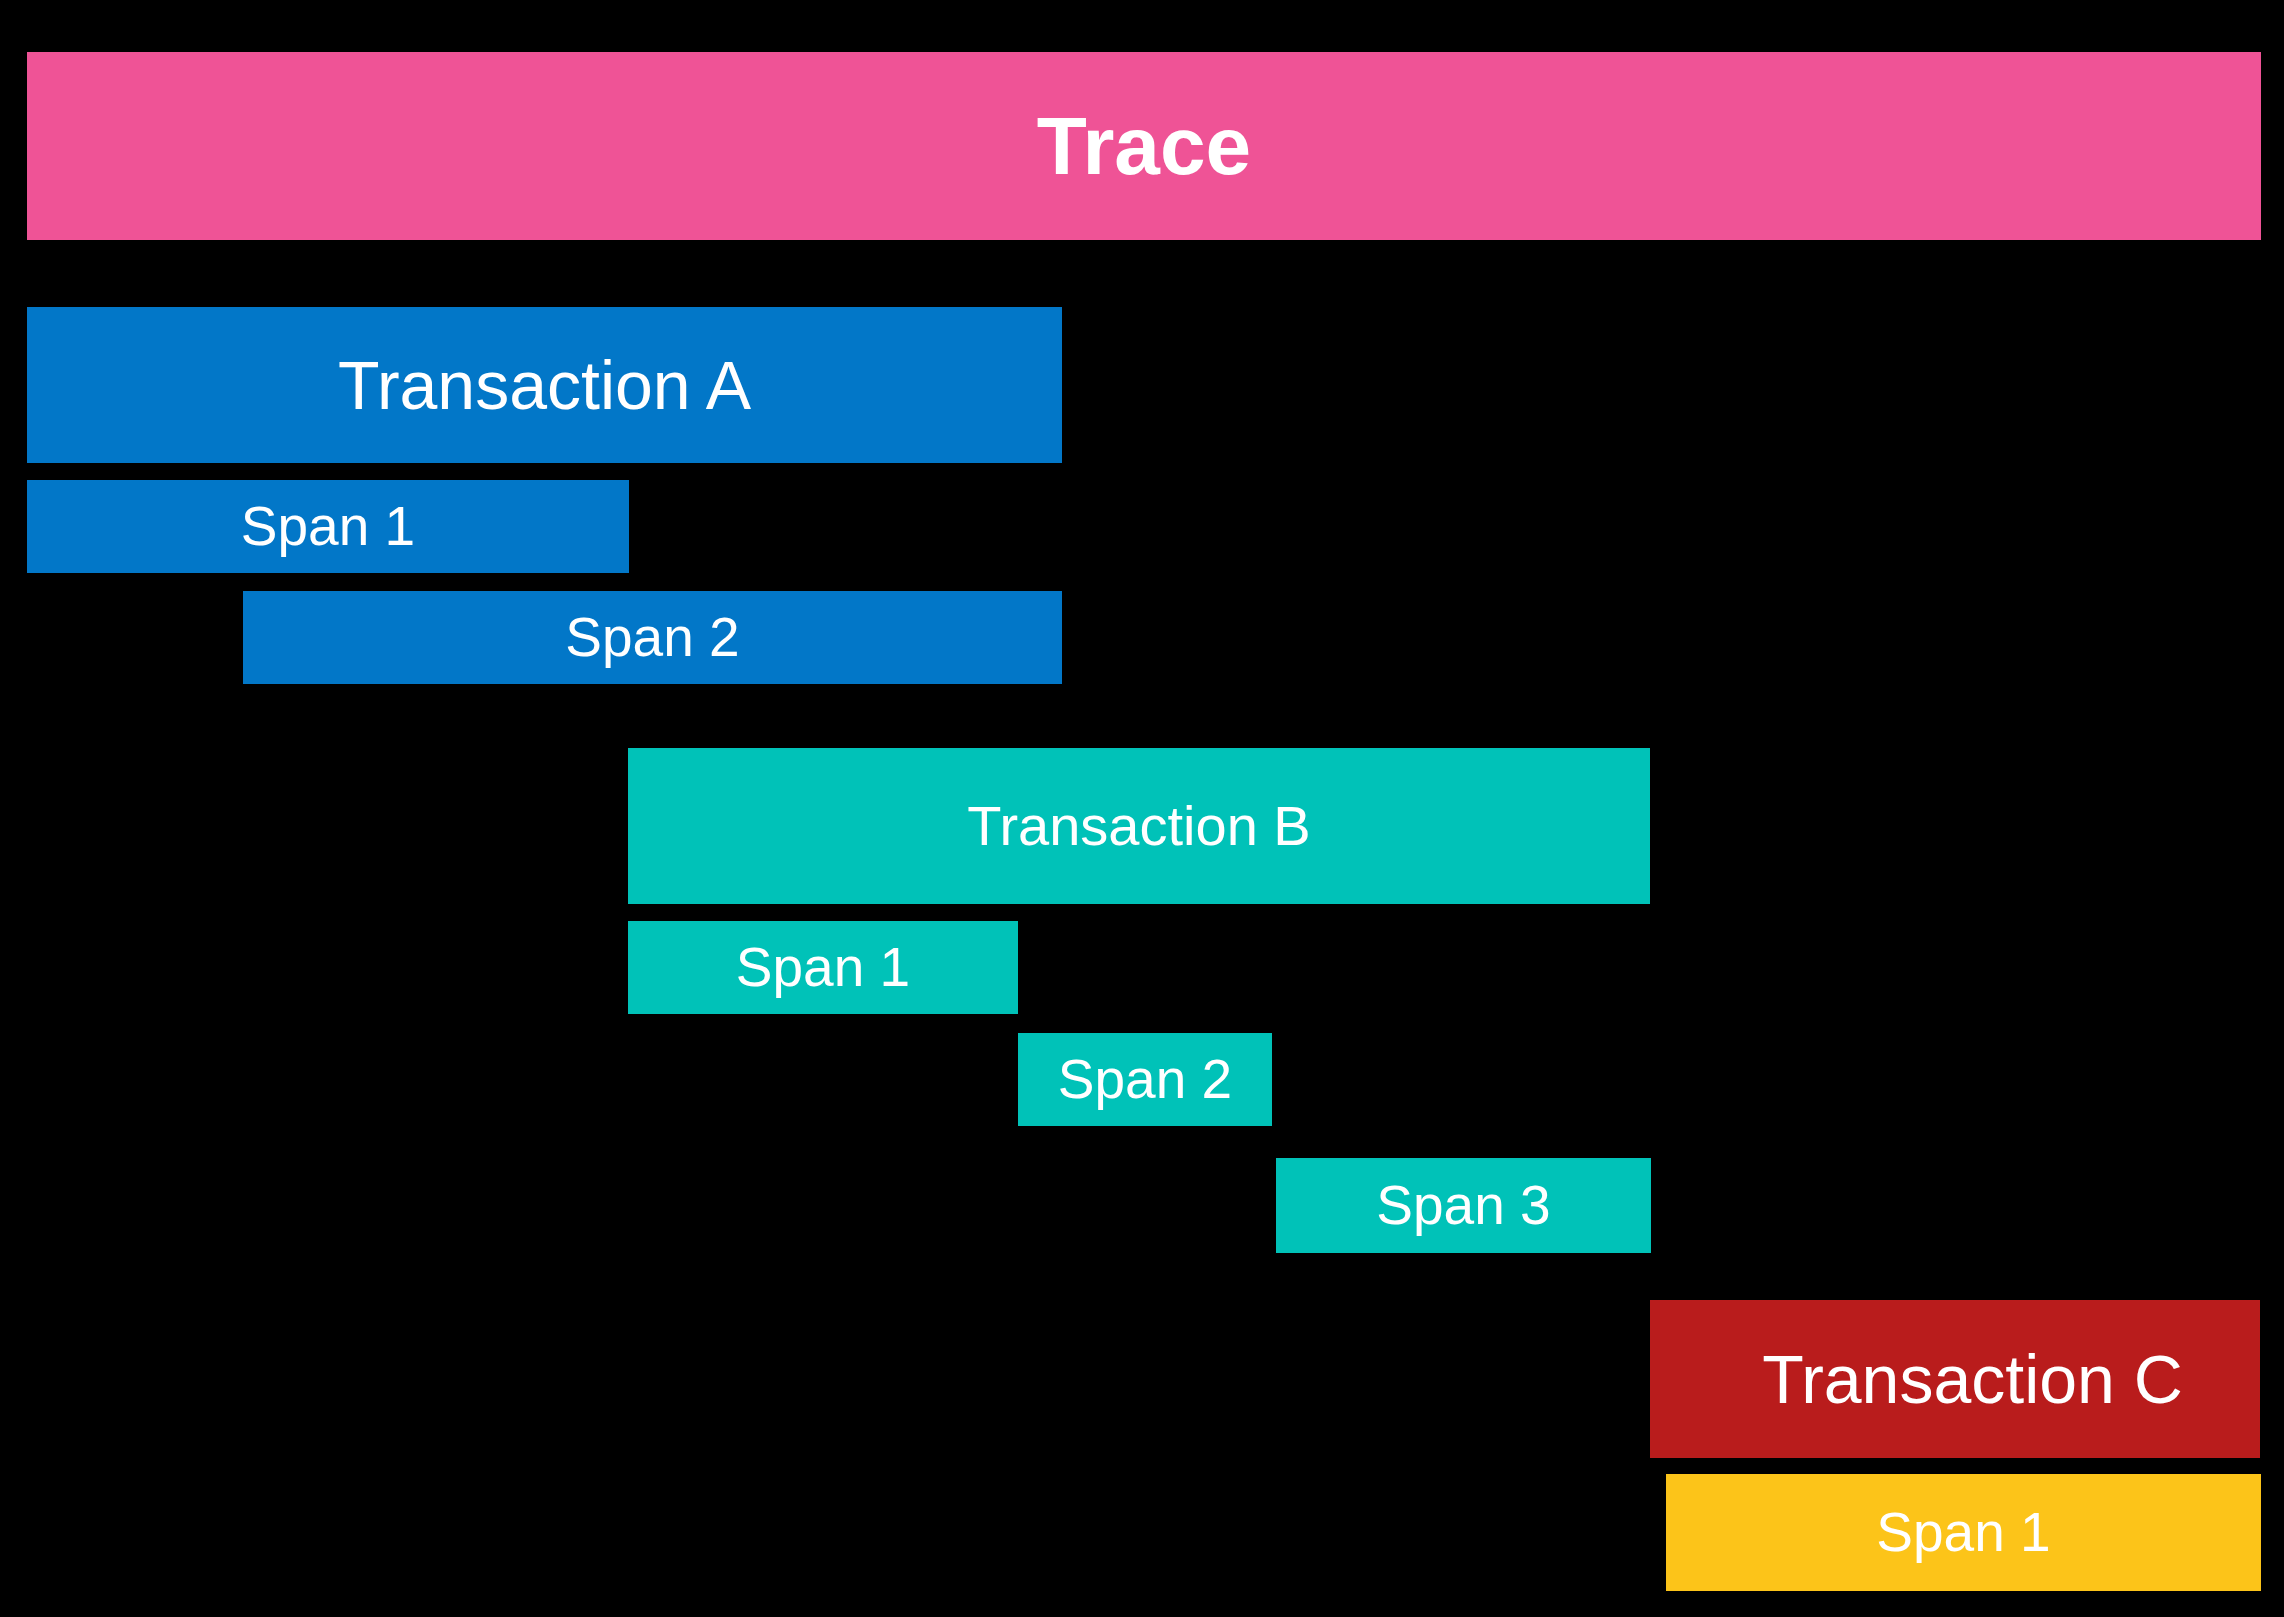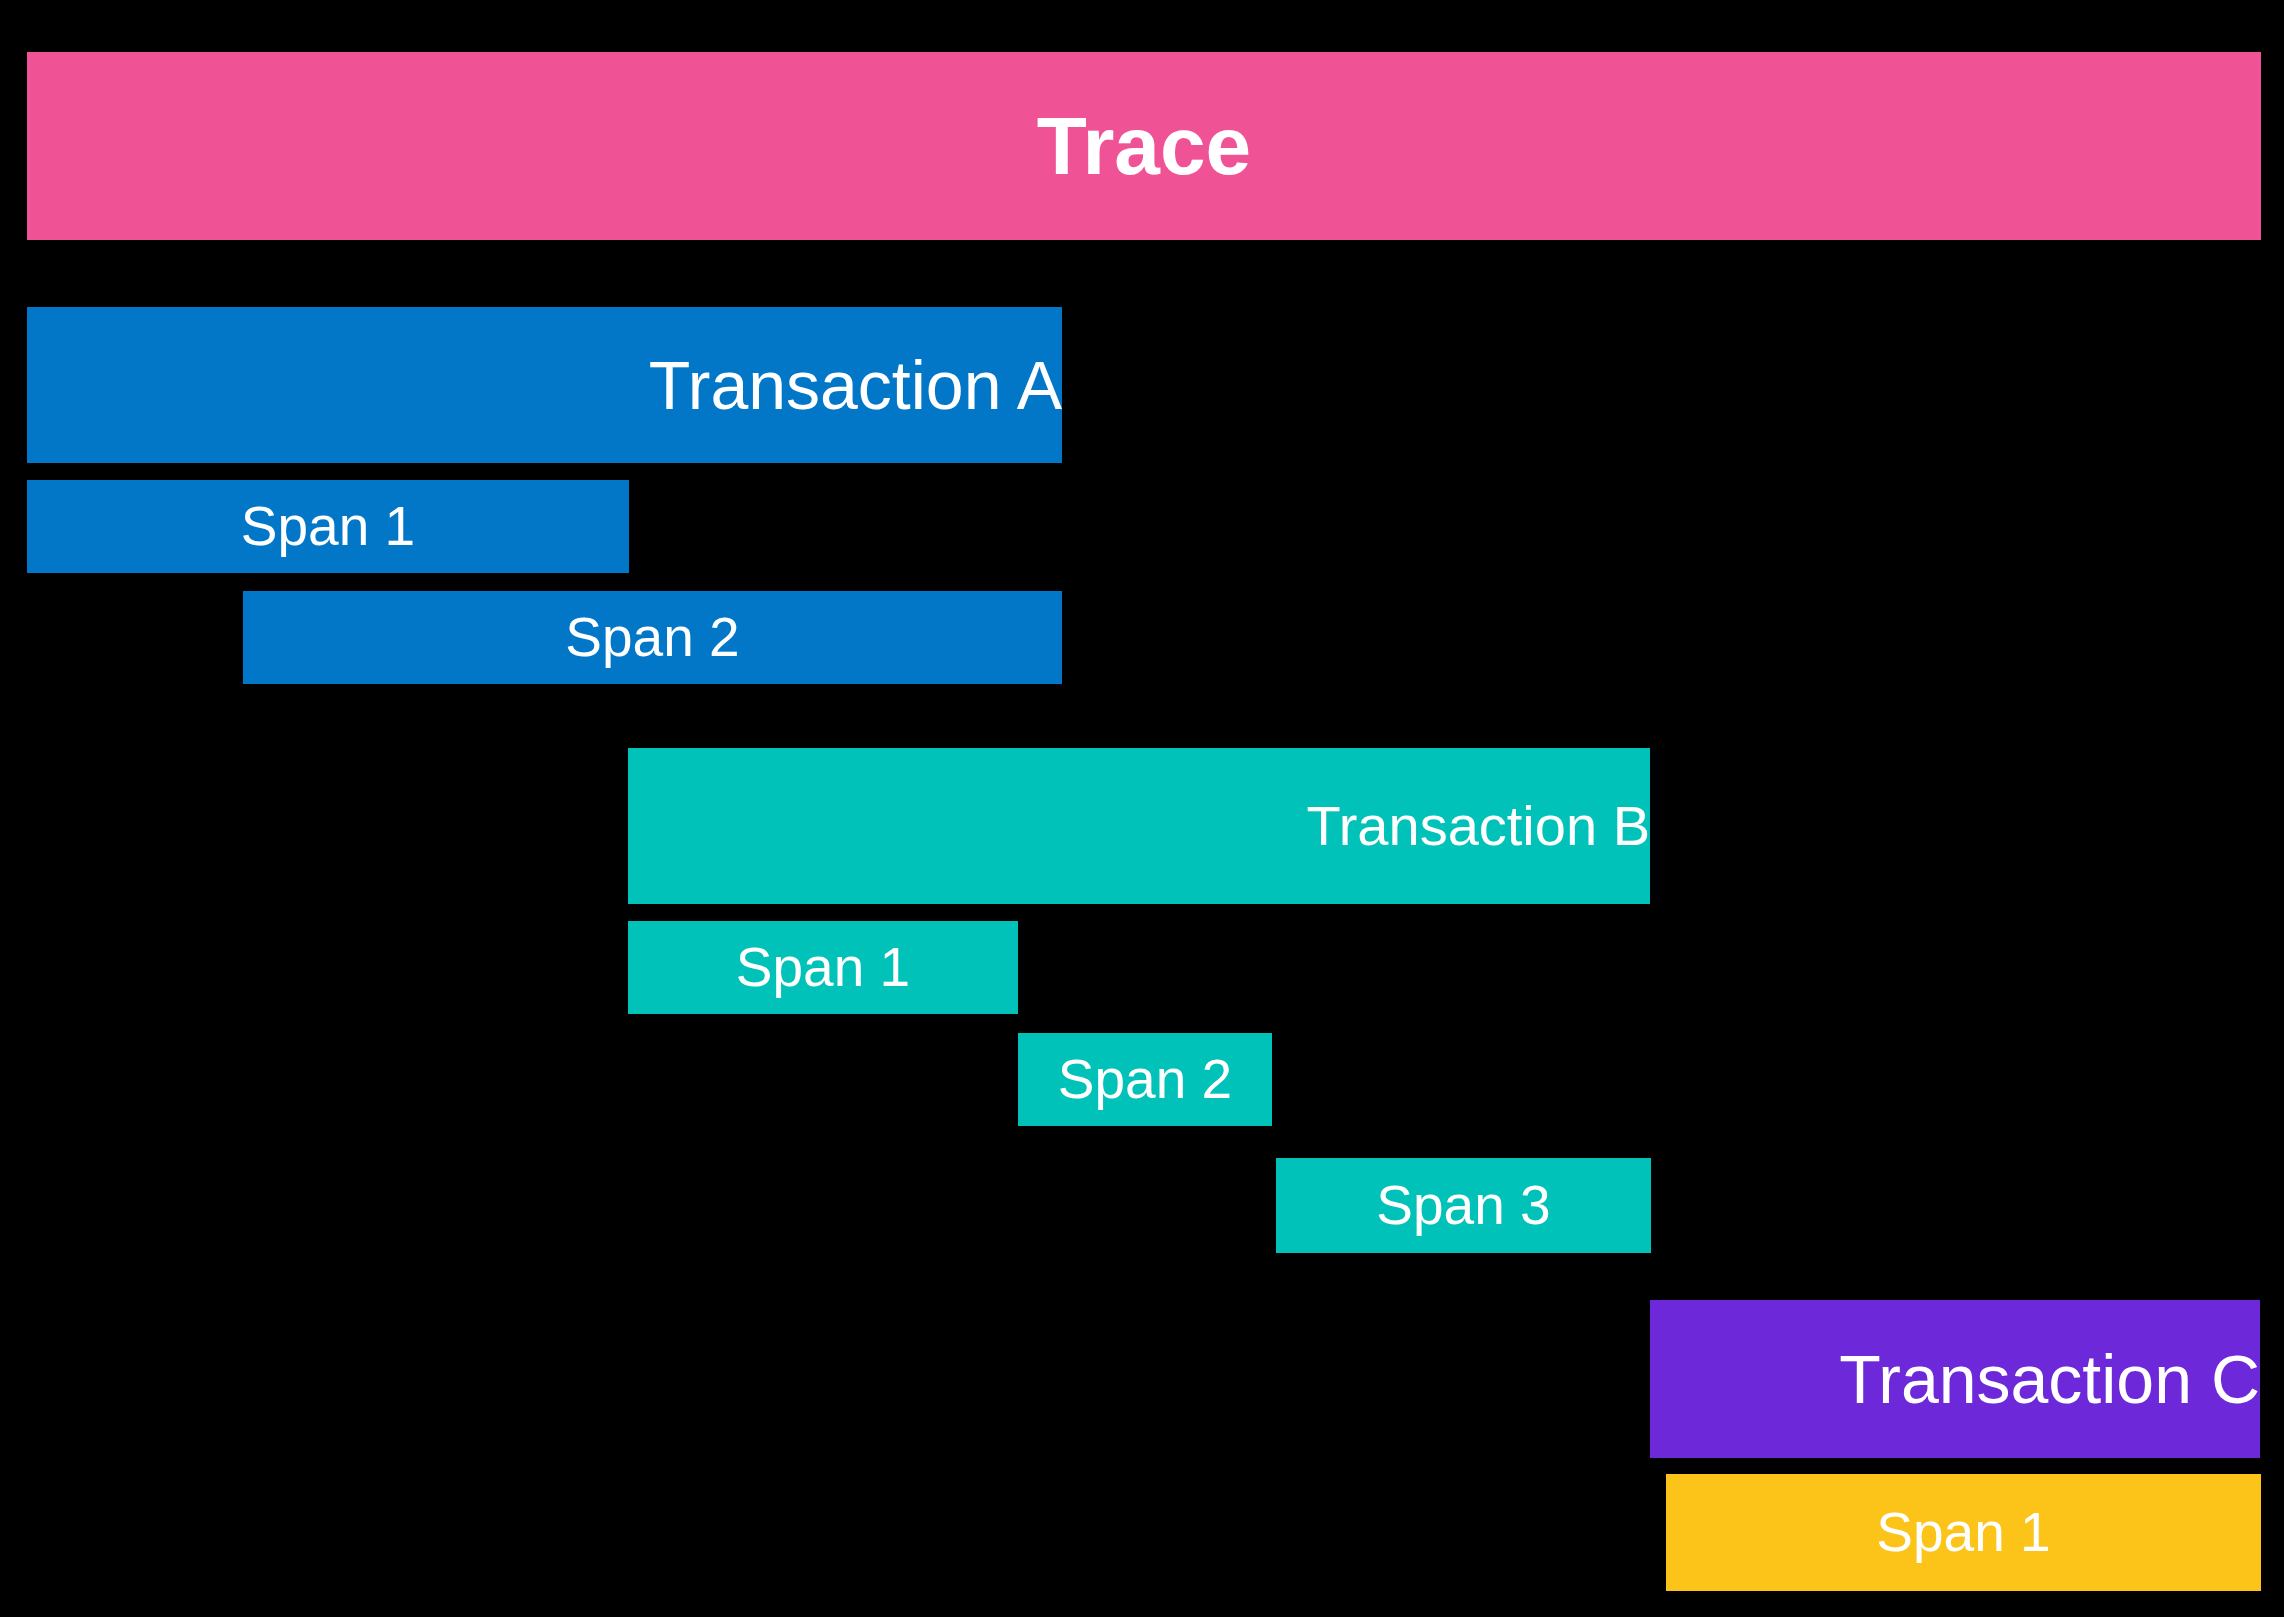--- a/index.html
+++ b/index.html
@@ -30,21 +30,21 @@
     line-height: 1;
     white-space: nowrap;
     overflow: hidden;
   }
   .bar-label {
     color: #ffffff;
     font-family: "Liberation Sans", sans-serif;
     pointer-events: none;
   }
   .tier-trace   { font-size: 82px; }
-  .tier-txn     { font-size: 68px; justify-content: flex-end; }
+  .tier-txn     { font-size: 68px; }
   .tier-span    { font-size: 55px; }
 </style>
 </head>
 <body style="background: rgb(0, 0, 0);">
 
 <div id="canvas" style="width: 2284px; height: 1618px; background: rgb(0, 0, 0);">
     <div class="bar tier-trace" style="left: 27px; top: 52px; width: 2234px; height: 188px; background: rgb(239, 83, 150); font-size: 82px; font-weight: bold;">
       <span class="bar-label" style="color: rgb(255, 255, 255);">Trace</span>
     </div>
     <div class="bar tier-txn" style="left: 27px; top: 307px; width: 1035px; height: 156px; background: rgb(2, 119, 200); font-size: 68px;">
@@ -61,20 +61,20 @@
     </div>
     <div class="bar tier-span" style="left: 628px; top: 921px; width: 390px; height: 93px; background: rgb(0, 194, 184); font-size: 55px;">
       <span class="bar-label" style="color: rgb(255, 255, 255);">Span 1</span>
     </div>
     <div class="bar tier-span" style="left: 1018px; top: 1033px; width: 254px; height: 93px; background: rgb(0, 194, 184); font-size: 55px;">
       <span class="bar-label" style="color: rgb(255, 255, 255);">Span 2</span>
     </div>
     <div class="bar tier-span" style="left: 1276px; top: 1158px; width: 375px; height: 95px; background: rgb(0, 194, 184); font-size: 55px; justify-content: center;">
       <span class="bar-label" style="color: rgb(255, 255, 255);">Span 3</span>
     </div>
-    <div class="bar tier-txn" style="left: 1650px; top: 1300px; width: 610px; height: 158px; background: #6d28d9; font-size: 68px; padding-left: 35px;">
+    <div class="bar tier-txn" style="left: 1650px; top: 1300px; width: 610px; height: 158px; background: #b91c1c; font-size: 68px; padding-left: 35px;">
       <span class="bar-label" style="color: rgb(255, 255, 255);">Transaction C</span>
     </div>
     <div class="bar tier-span" style="left: 1666px; top: 1474px; width: 595px; height: 117px; background: rgb(252, 196, 25); font-size: 55px;">
       <span class="bar-label" style="color: rgb(255, 255, 255);">Span 1</span>
     </div>
   </div>
 
 
 </body></html>

